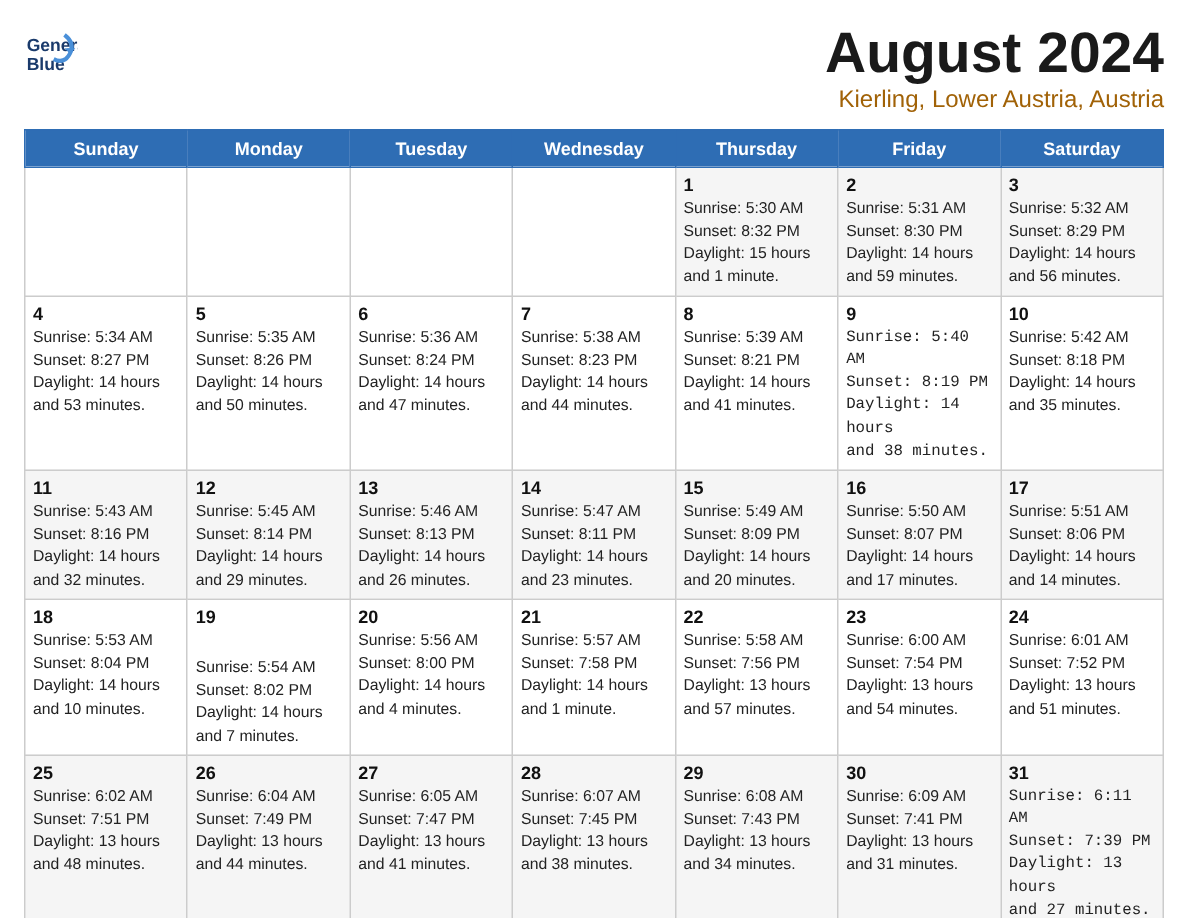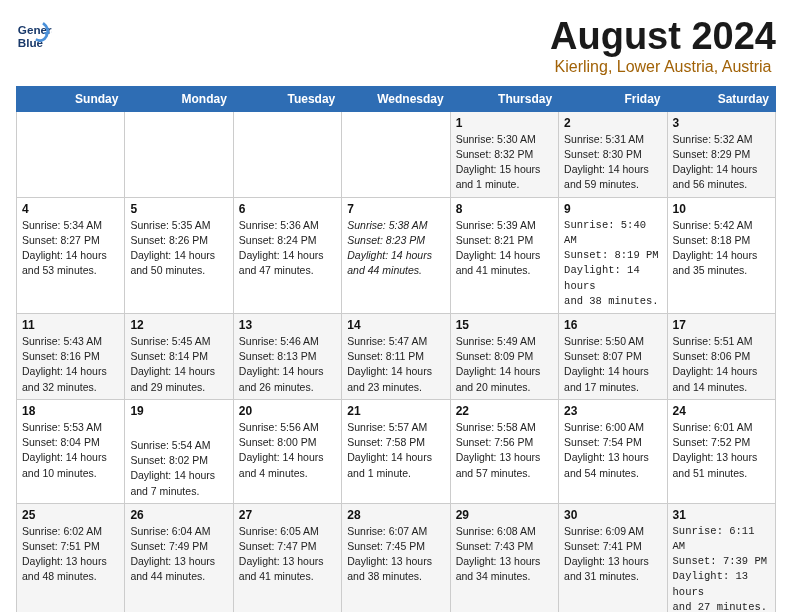--- a/index.html
+++ b/index.html
@@ -19,41 +19,41 @@
     .logo {
       display: flex;
       align-items: center;
       gap: 4px;
     }
     .logo-icon {
       width: 36px;
       height: 36px;
     }
     .title-area {
-      text-align: center;
+      text-align: right;
     }
     .month-title {
       font-size: 38px;
       font-weight: bold;
       color: #1a1a1a;
       line-height: 1.1;
     }
     .location-title {
       font-size: 16px;
       color: #a16207;
     }
     .calendar-table {
       width: 100%;
       border-collapse: collapse;
       font-size: 11px;
     }
     .calendar-table th {
       background: #2e6db4;
       color: #fff;
-      text-align: right;
+      text-align: center;
       padding: 5px 6px;
       font-size: 12px;
       font-weight: bold;
       border: 1px solid #2e6db4;
     }
     .calendar-table td {
       border: 1px solid #ccc;
       vertical-align: top;
       padding: 4px 5px;
       width: calc(100% / 7);
@@ -156,21 +156,21 @@
         </td>
         <td>
           <div class="day-num">6</div>
           <div class="day-info" style="white-space: pre-line;">Sunrise: 5:36 AM
 Sunset: 8:24 PM
 Daylight: 14 hours
 and 47 minutes.</div>
         </td>
         <td>
           <div class="day-num">7</div>
-          <div class="day-info" style="white-space: pre-line; font-style: italic;">Sunrise: 5:38 AM
+          <div class="day-info" style="white-space: pre-line;">Sunrise: 5:38 AM
 Sunset: 8:23 PM
 Daylight: 14 hours
 and 44 minutes.</div>
         </td>
         <td>
           <div class="day-num">8</div>
           <div class="day-info" style="white-space: pre-line;">Sunrise: 5:39 AM
 Sunset: 8:21 PM
 Daylight: 14 hours
 and 41 minutes.</div>

